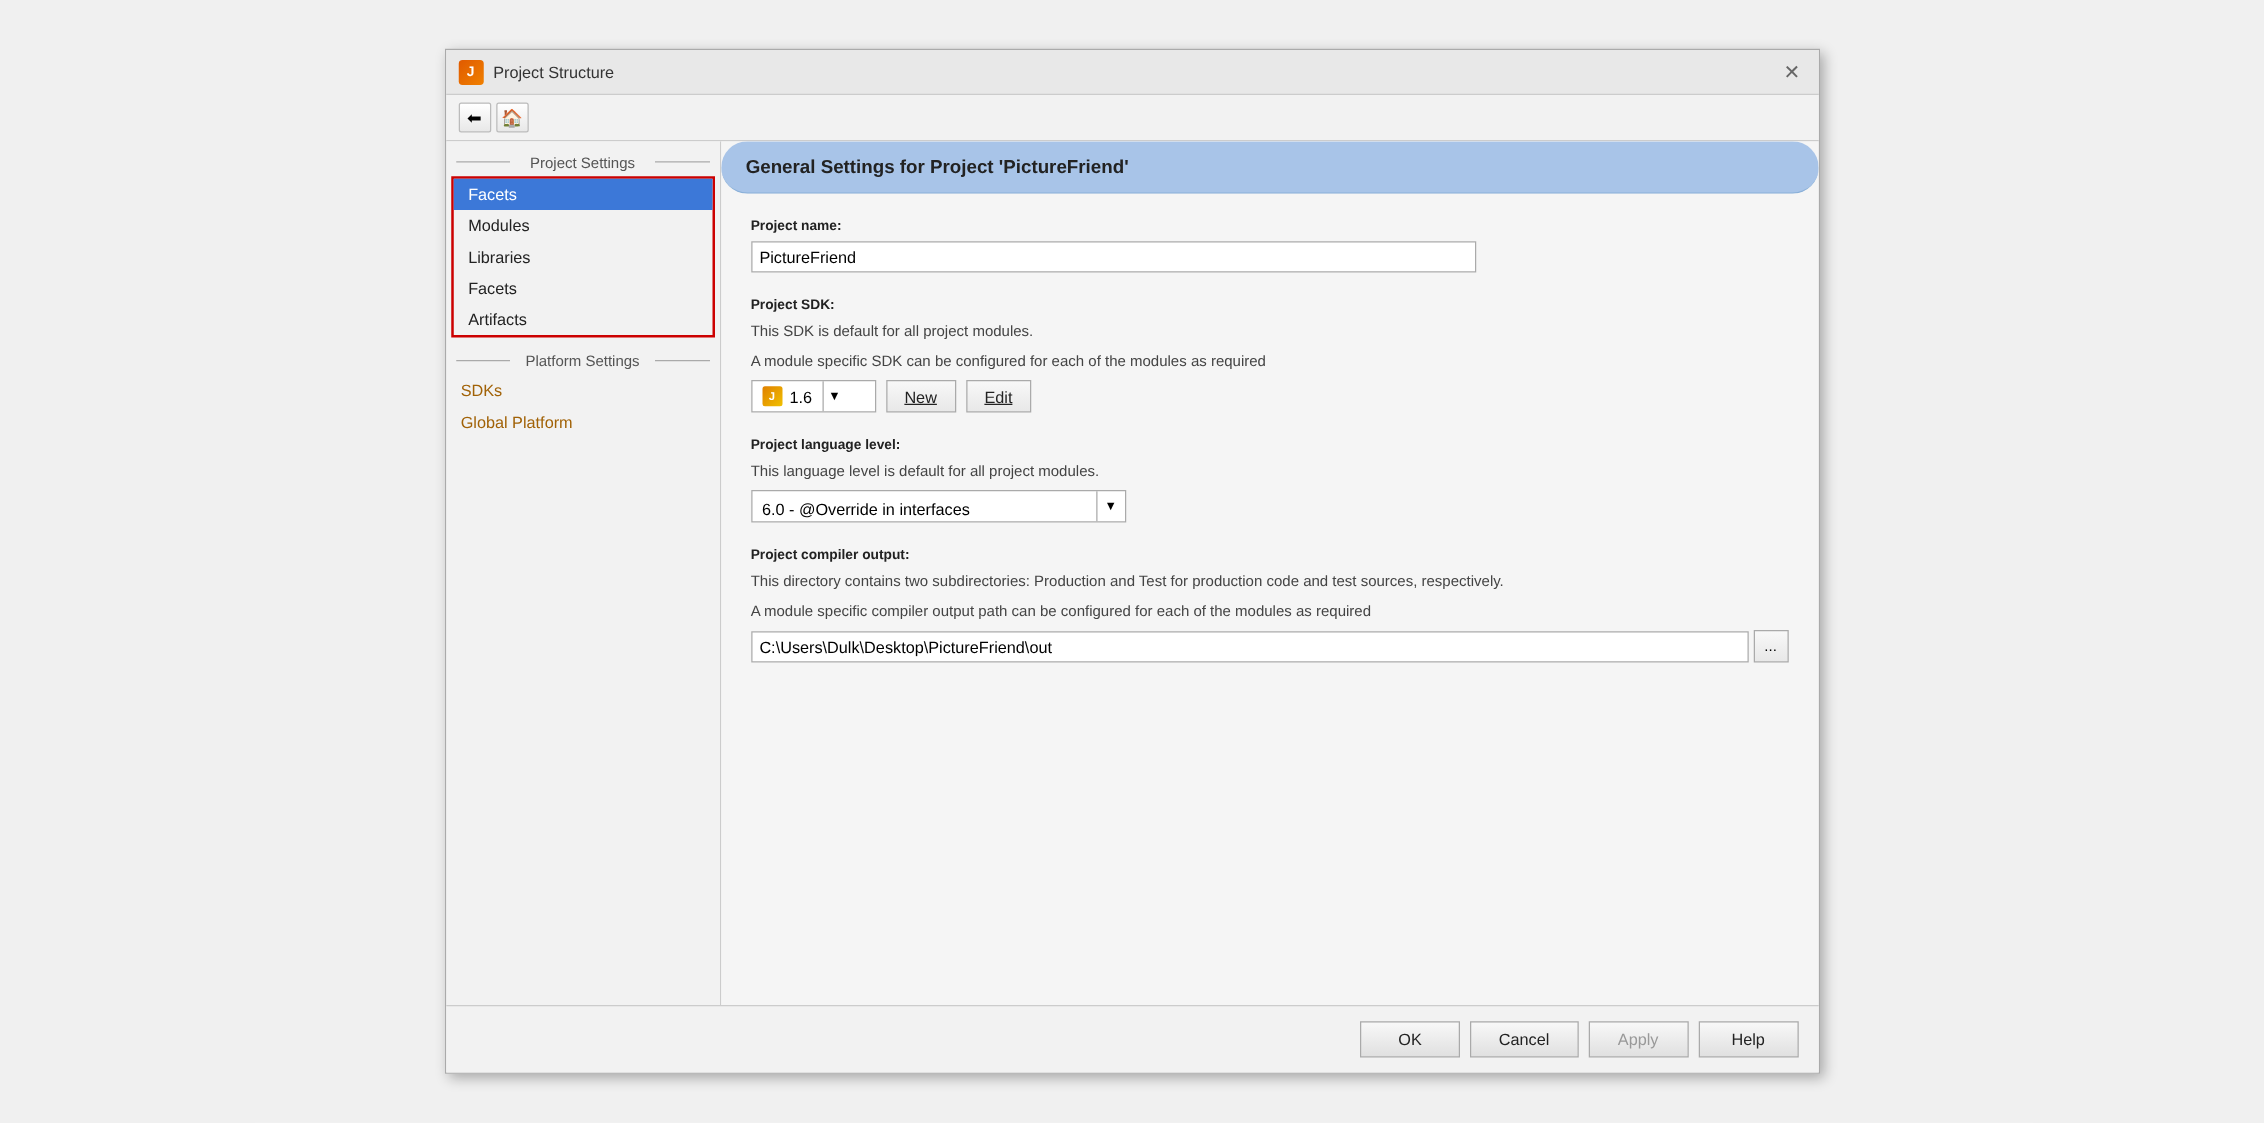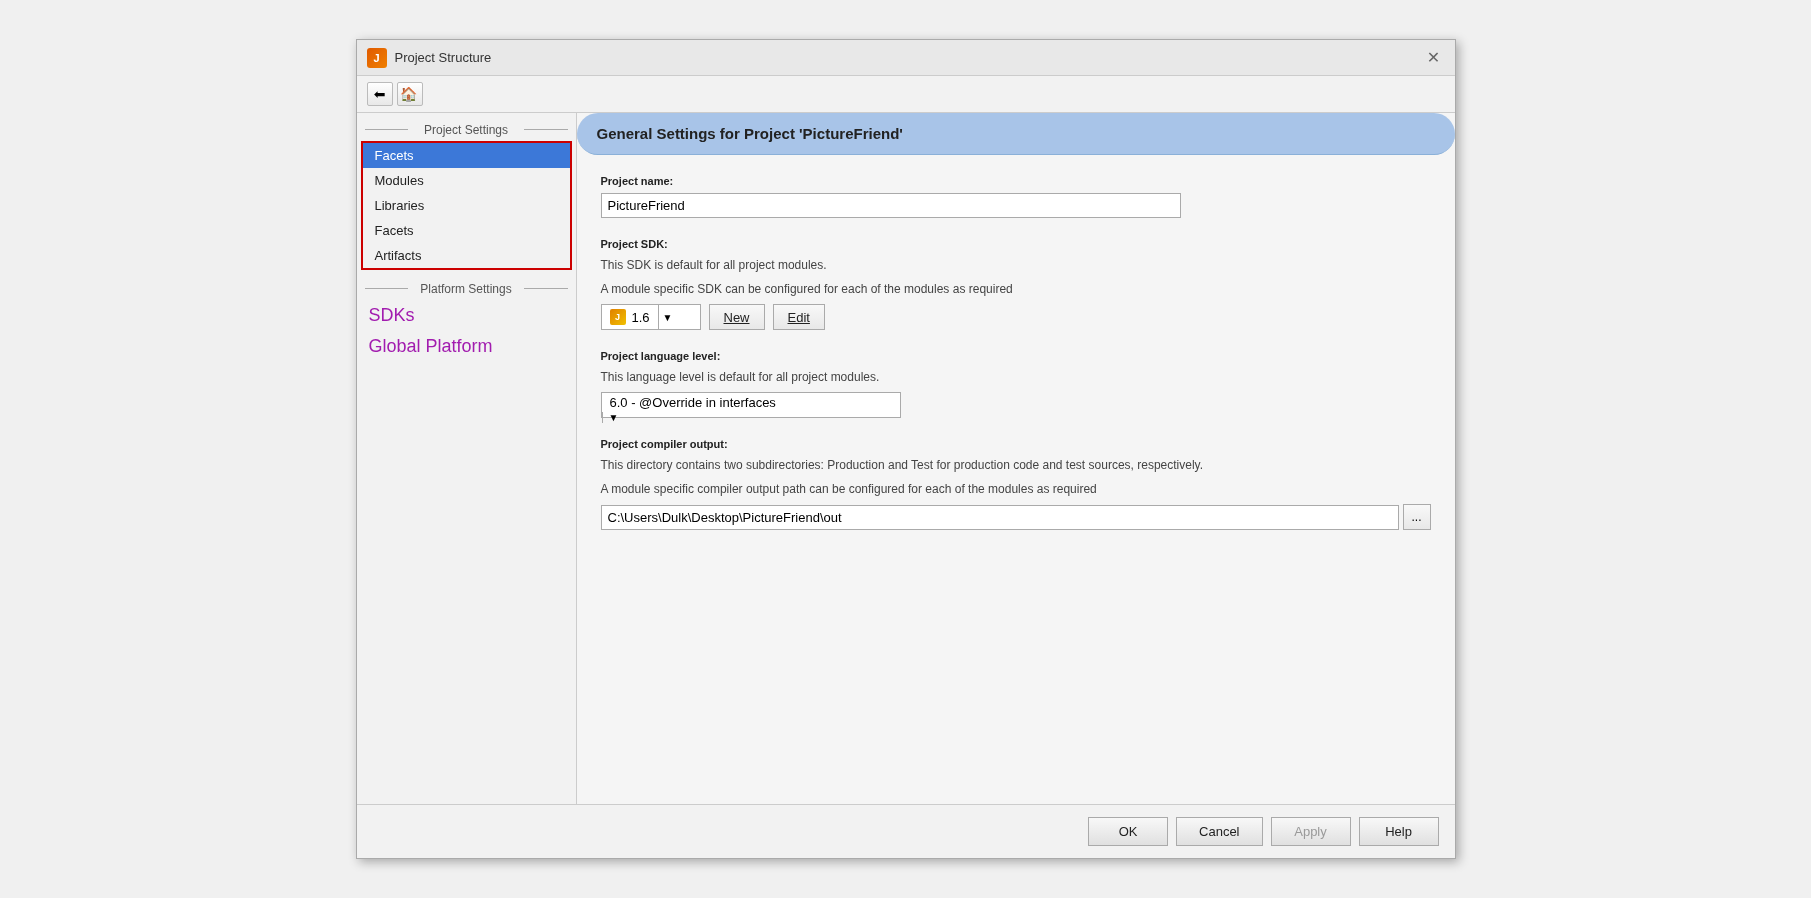--- a/index.html
+++ b/index.html
@@ -122,22 +122,22 @@
       color: #222;
       font-size: 13px;
     }
     .sidebar-item.active {
       background: #3c78d8;
       color: white;
     }
     .sidebar-item-plain {
       padding: 5px 12px;
       cursor: pointer;
-      color: #a21caf;
-      font-size: 18px;
+      color: #a16207;
+      font-size: 13px;
     }
     .main-content {
       flex: 1;
       display: flex;
       flex-direction: column;
       background: #f5f5f5;
       overflow-y: auto;
     }
     .main-header {
       background: #a8c4e8;
@@ -225,28 +225,27 @@
       cursor: pointer;
       font-size: 13px;
       height: 26px;
       color: #222;
     }
     .underline-btn {
       text-decoration: underline;
     }
     .select-dropdown {
       display: flex;
-      align-items: flex-start;
+      align-items: flex-end;
       border: 1px solid #aaa;
       background: white;
       height: 26px;
       width: 300px;
       cursor: pointer;
       margin-top: 6px;
-      flex-direction: column;
     }
     .select-dropdown-label {
       flex: 1;
       padding: 2px 8px;
       font-size: 13px;
     }
     .select-dropdown-arrow {
       border-left: 1px solid #aaa;
       height: 100%;
       padding: 0 6px;

